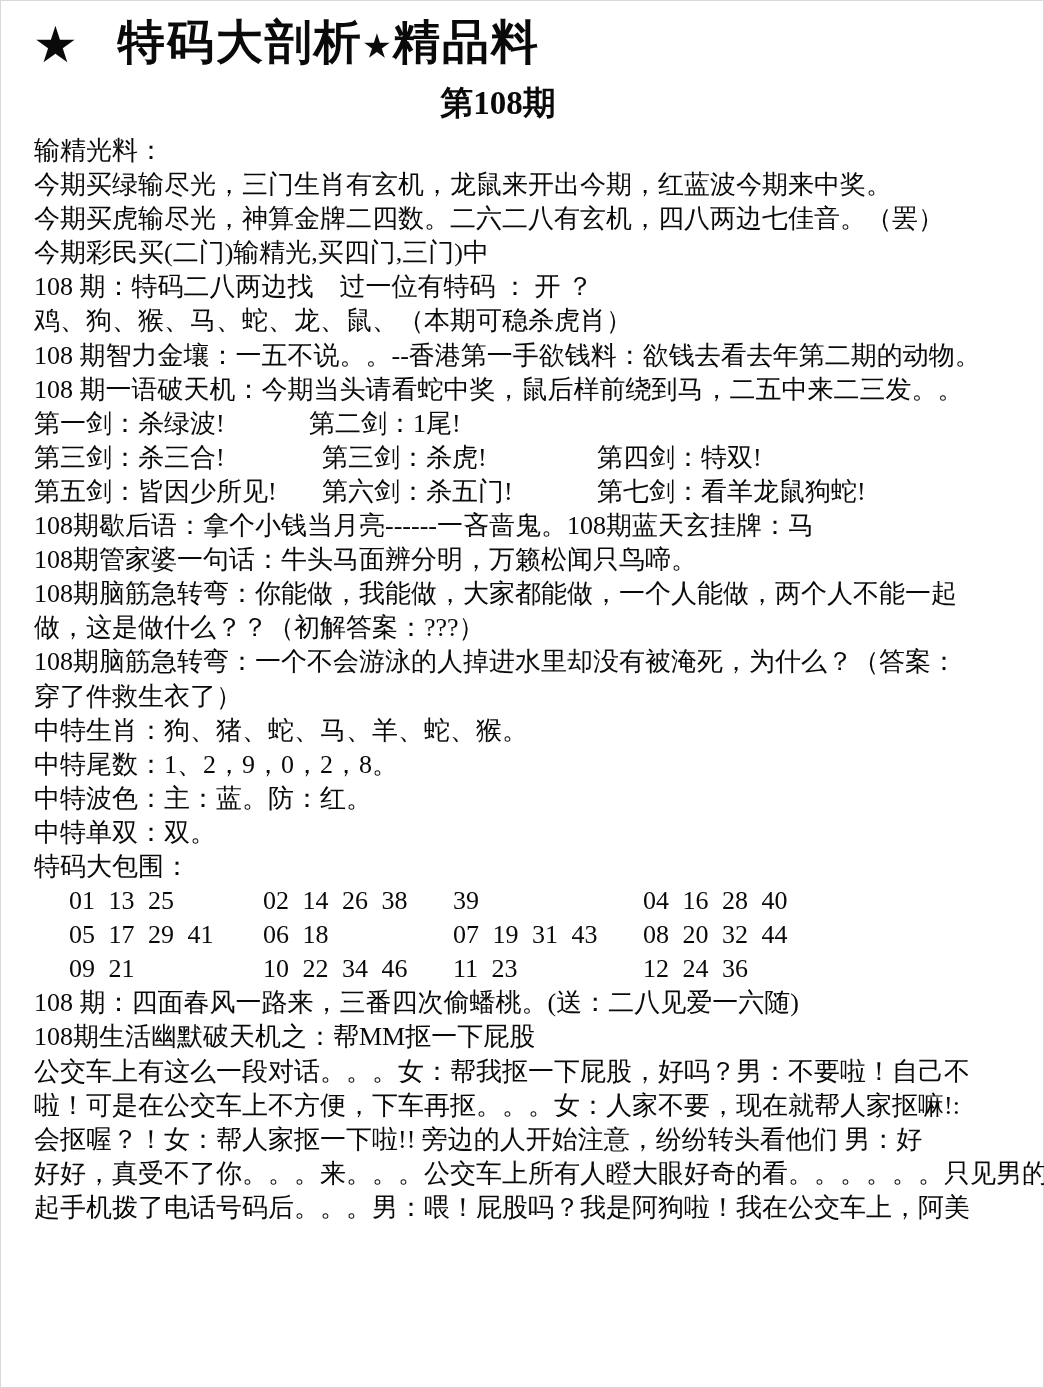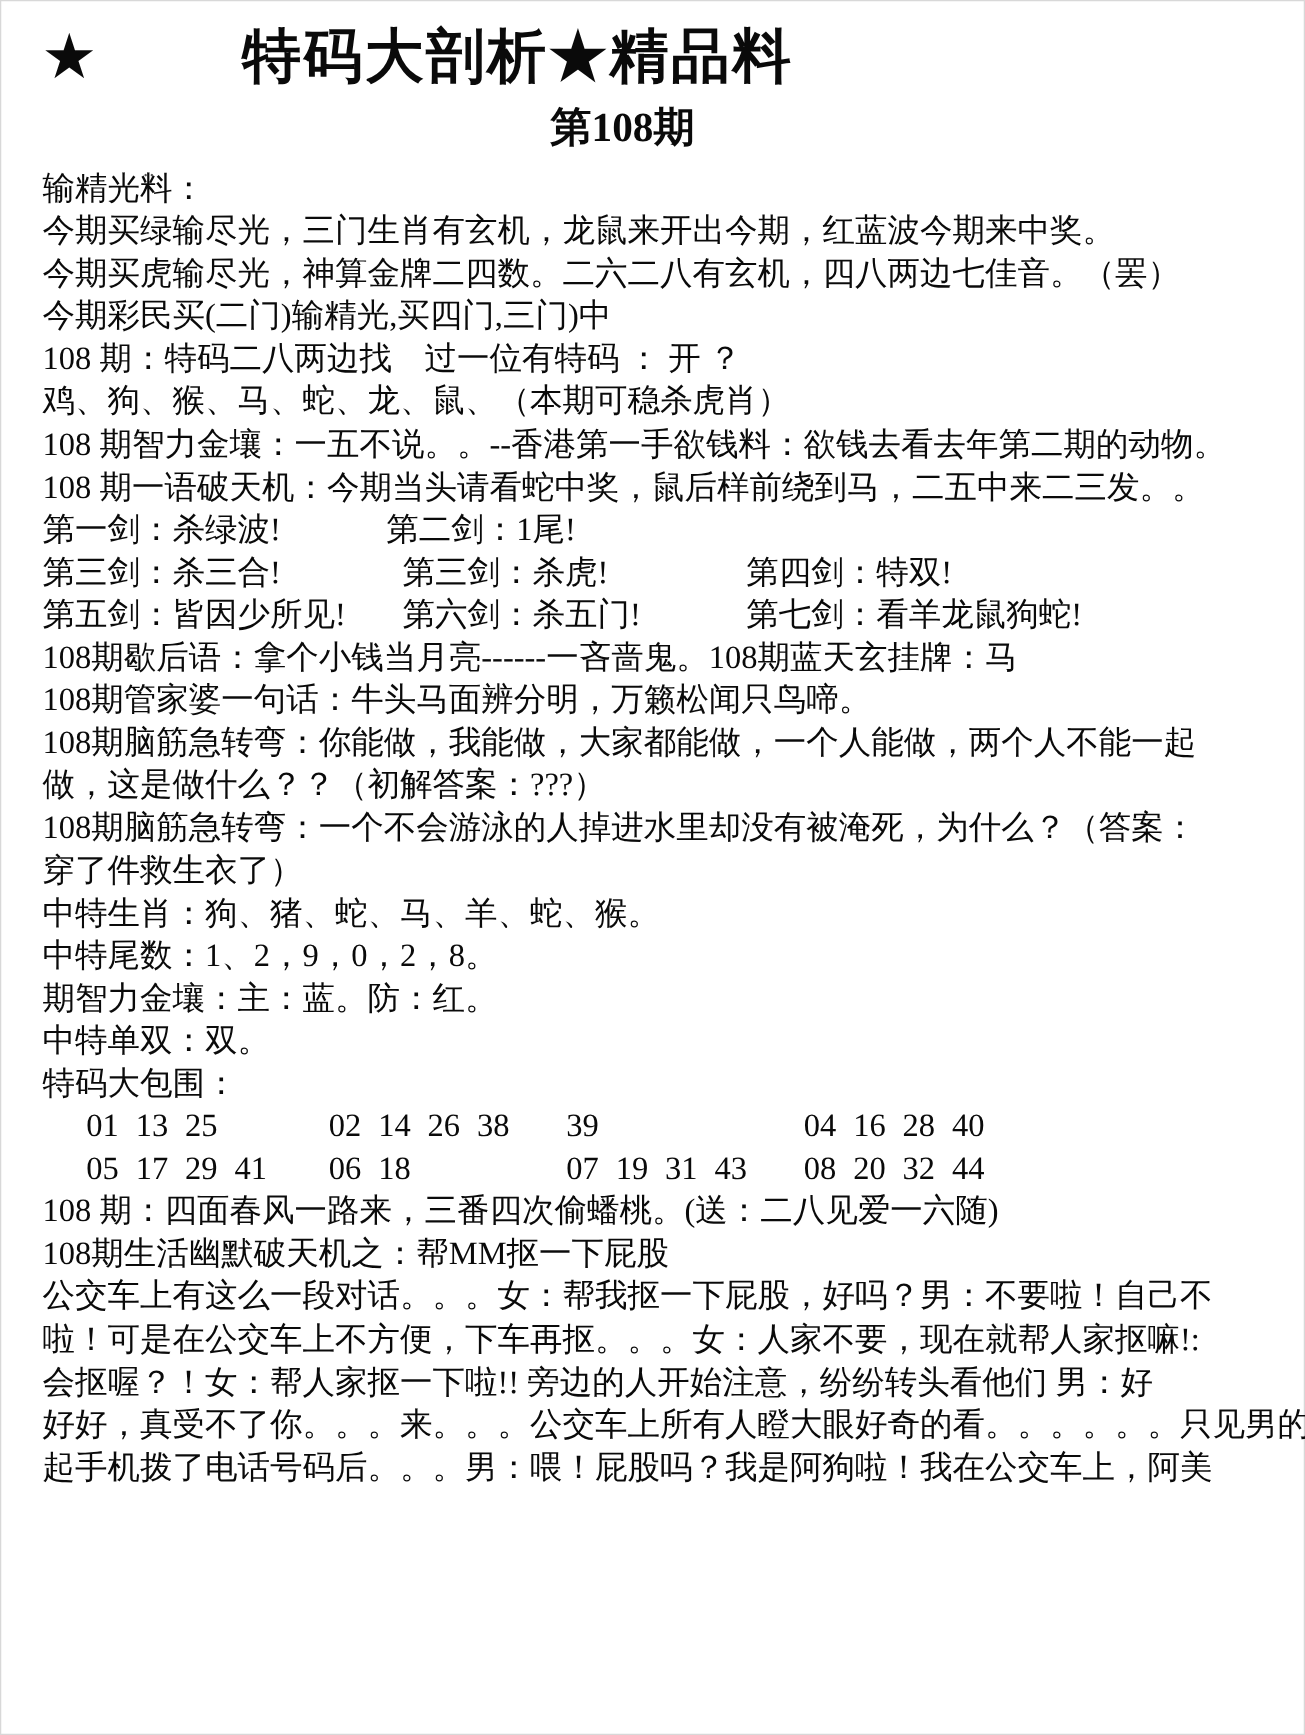--- a/index.html
+++ b/index.html
@@ -3,21 +3,21 @@
 <meta charset="utf-8">
 <style>
   html,body{margin:0;padding:0;background:#e8e8e8;}
   .page{
     width:1044px;height:1388px;background:#ffffff;position:relative;overflow:hidden;
     color:#0a0a0a;font-family:"Liberation Serif","DejaVu Serif",serif;
     margin:0 auto;box-shadow:0 0 0 1px #d8d8d8 inset;
   }
   .header{display:flex;align-items:flex-start;padding:16px 0 0 33px;}
   .star{font-size:50px;line-height:58px;}
-  .title{font-size:47px;font-weight:700;line-height:60px;margin:0 0 0 116px;letter-spacing:2px;white-space:pre;}
+  .title{font-size:47px;font-weight:700;line-height:60px;margin:0 0 0 40px;letter-spacing:2px;white-space:pre;font-family:Liberation Mono, monospace;}
   .issue{text-align:center;font-size:33px;font-weight:600;line-height:42px;margin-top:6px;position:relative;left:-24px;}
   .noise{position:absolute;left:114px;top:127px;font-size:15px;color:#555;letter-spacing:3px;}
   .body{margin:10px 24px 0 34px;font-size:26px;line-height:34.1px;}
   .body p{margin:0;white-space:pre;}
   .cols3{display:flex;white-space:pre;}
   .cols3 .c1{width:288px;flex:0 0 288px;}
   .cols3 .c2{width:275px;flex:0 0 275px;}
   .grid-row{display:flex;padding-left:35px;word-spacing:7px;white-space:pre;}
   .grid-row .g1{width:194px;flex:0 0 194px;}
   .grid-row .g2{width:190px;flex:0 0 190px;}
@@ -63,36 +63,42 @@
     </div>
 
     <p>108期歇后语：拿个小钱当月亮------一吝啬鬼。108期蓝天玄挂牌：马</p>
     <p>108期管家婆一句话：牛头马面辨分明，万籁松闻只鸟啼。</p>
     <p>108期脑筋急转弯：你能做，我能做，大家都能做，一个人能做，两个人不能一起</p>
     <p>做，这是做什么？？（初解答案：???）</p>
     <p>108期脑筋急转弯：一个不会游泳的人掉进水里却没有被淹死，为什么？（答案：</p>
     <p>穿了件救生衣了）</p>
     <p>中特生肖：狗、猪、蛇、马、羊、蛇、猴。</p>
     <p>中特尾数：1、2，9，0，2，8。</p>
-    <p>期智力金壤：主：蓝。防：红。</p>
+    <p>中特波色：主：蓝。防：红。</p>
     <p>中特单双：双。</p>
     <p>特码大包围：</p>
 
     <div class="grid-row">
       <span class="g1">01 13 25</span>
       <span class="g2">02 14 26 38</span>
       <span class="g3">39</span>
       <span class="g4">04 16 28 40</span>
     </div>
     <div class="grid-row">
       <span class="g1">05 17 29 41</span>
       <span class="g2">06 18</span>
       <span class="g3">07 19 31 43</span>
       <span class="g4">08 20 32 44</span>
     </div>
+    <div class="grid-row">
+      <span class="g1">09 21</span>
+      <span class="g2">10 22 34 46</span>
+      <span class="g3">11 23</span>
+      <span class="g4">12 24 36</span>
+    </div>
 
     <p>108 期：四面春风一路来，三番四次偷蟠桃。(送：二八见爱一六随)</p>
     <p>108期生活幽默破天机之：帮MM抠一下屁股</p>
     <p>公交车上有这么一段对话。。。女：帮我抠一下屁股，好吗？男：不要啦！自己不</p>
     <p>啦！可是在公交车上不方便，下车再抠。。。女：人家不要，现在就帮人家抠嘛!:</p>
     <p>会抠喔？！女：帮人家抠一下啦!! 旁边的人开始注意，纷纷转头看他们 男：好</p>
     <p>好好，真受不了你。。。来。。。公交车上所有人瞪大眼好奇的看。。。。。。只见男的拿</p>
     <p>起手机拨了电话号码后。。。男：喂！屁股吗？我是阿狗啦！我在公交车上，阿美</p>
 
   </div>

